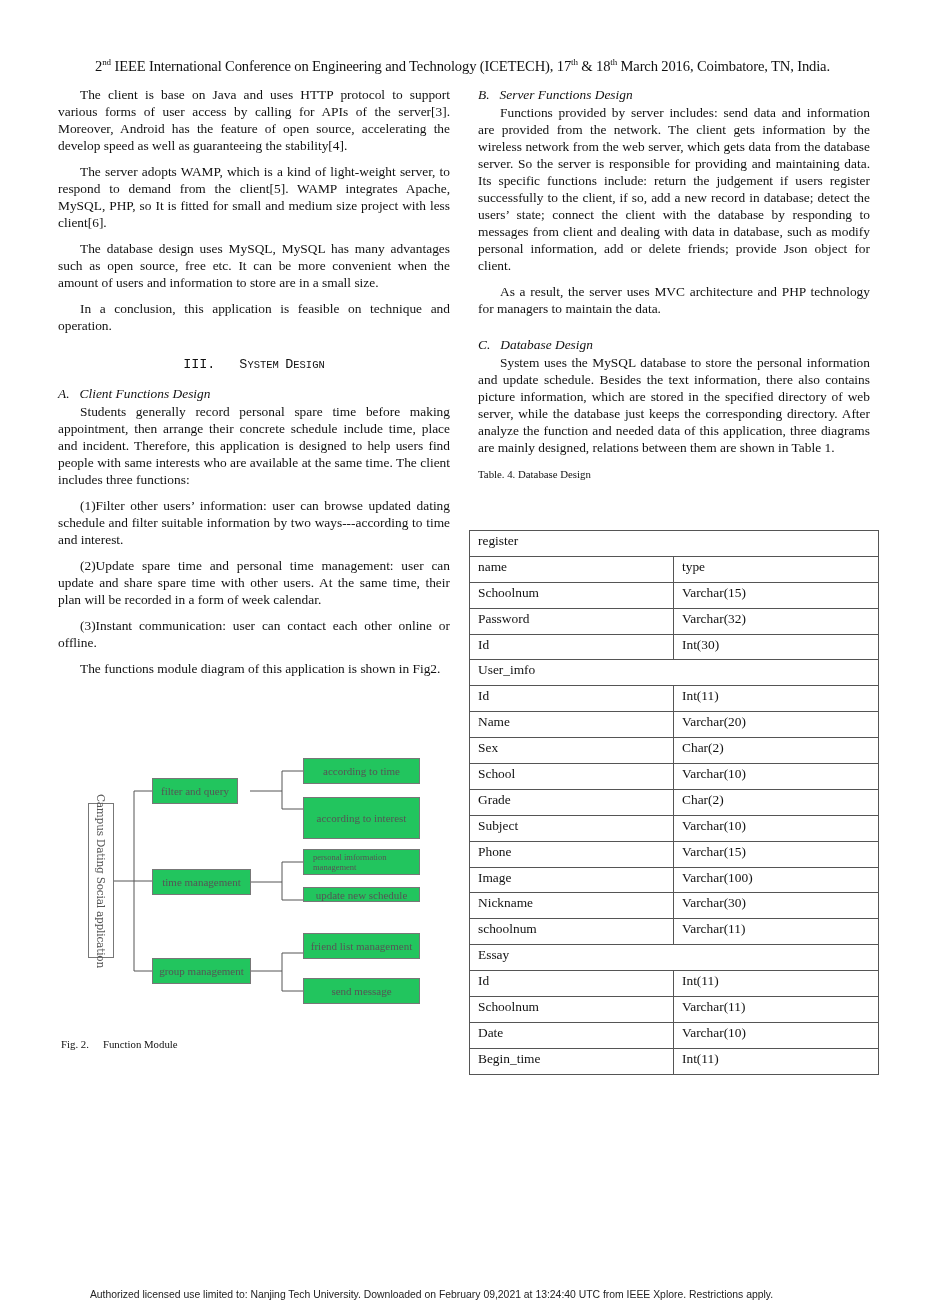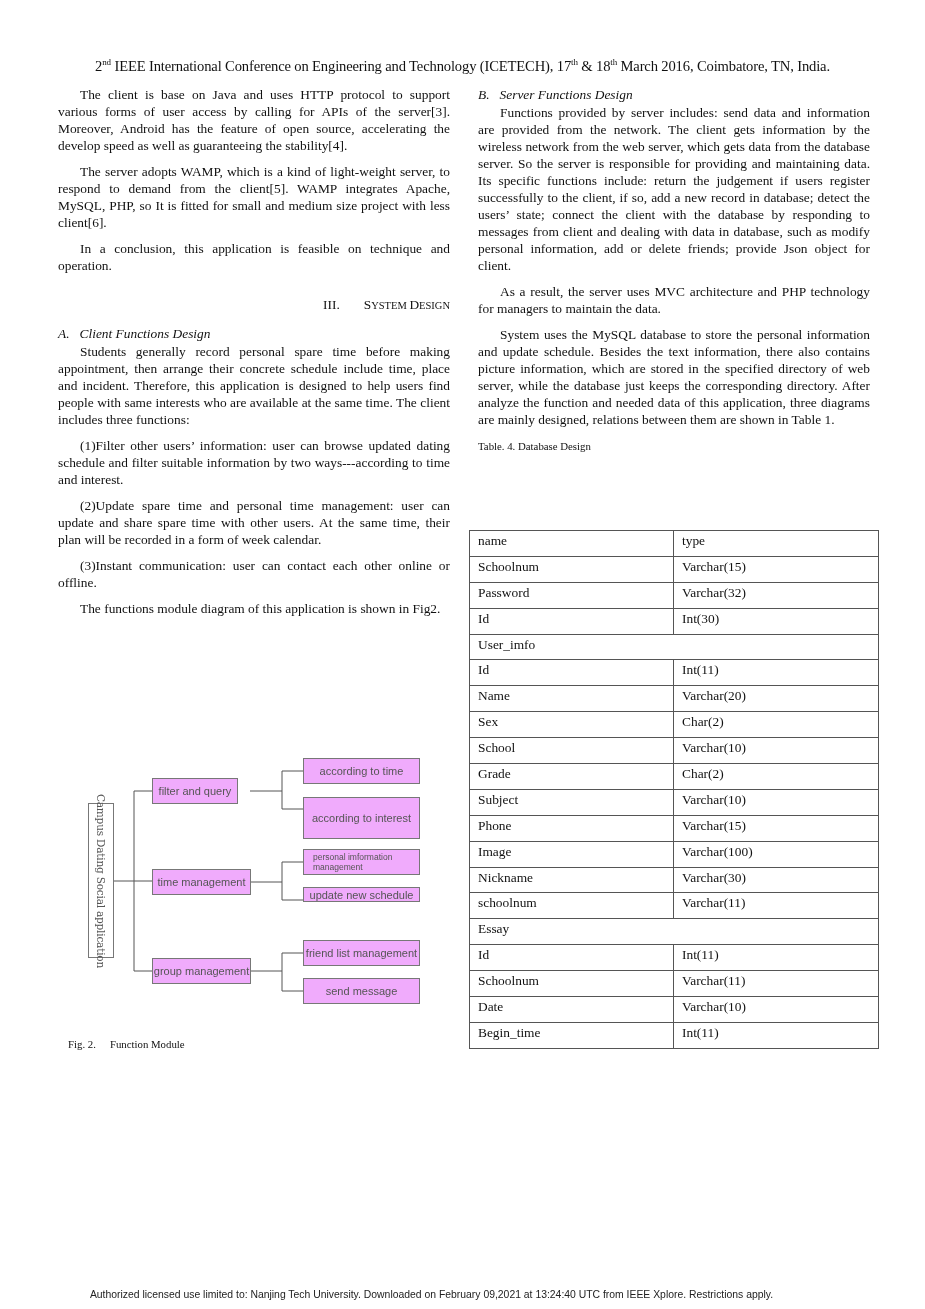--- a/index.html
+++ b/index.html
@@ -6,61 +6,62 @@
   body { width: 925px; height: 1309px; position: relative; overflow: hidden;
          font-family: "Liberation Serif", "DejaVu Serif", serif; color: #111; }
   .header { position: absolute; top: 57px; left: 0; width: 925px; text-align: center;
             font-size: 14.6px; letter-spacing: -0.15px; }
   .header sup { font-size: 9px; }
   .col { position: absolute; font-size: 13.4px; line-height: 17px; text-align: justify; }
   .col-left { left: 58px; top: 86px; width: 392px; }
   .col-right { left: 478px; top: 86px; width: 392px; }
   .para { margin: 0 0 9px 0; text-indent: 22px; }
   .para.tight { margin-bottom: 0; }
-  .section-title { text-align: right; margin: 22px 0 11px 0; font-size: 13.4px; }
+  .section-title { text-align: center; margin: 22px 0 11px 0; font-size: 13.4px; font-family: Liberation Mono, monospace; }
   .section-title .num { margin-right: 24px; }
   .section-title .sc-big { font-size: 13.4px; }
   .section-title .sc { font-size: 10.5px; }
   .subhead { font-style: italic; margin: 0 0 1px 0; text-align: left; }
   .subhead .letter { margin-right: 10px; }
   .sub-c { margin-top: 19px; }
   .caption { font-size: 10.8px; margin: 10px 0 7px 0; text-align: left; }
   
   .diagram { position: absolute; left: 86px; top: 755px; width: 340px; height: 255px; }
   .diagram svg { position: absolute; left: 0; top: 0; }
-  .dbox { position: absolute; border: 1px solid #777; background: #f0abfc;
-          font-family: Liberation Sans, sans-serif; color: #555; font-size: 11px;
+  .dbox { position: absolute; border: 1px solid #777; background: #22c55e;
+          font-family: Liberation Serif, serif; color: #555; font-size: 11px;
           display: flex; align-items: center; justify-content: center; text-align: center;
           box-sizing: border-box; line-height: 10px; }
   .dbox.small { font-size: 8.5px; justify-content: flex-start; padding-left: 9px; text-align: left; }
   .rootbox { position: absolute; left: 2px; top: 48px; width: 26px; height: 155px;
              border: 1px solid #777; box-sizing: border-box; background: #fff; }
   .rootbox span { position: absolute; left: 50%; top: 50%;
                   transform: translate(-50%, -50%) rotate(90deg);
                   white-space: nowrap; font-size: 10.5px; color: #555;
                   font-family: "DejaVu Serif", serif; letter-spacing: -0.2px; }
-  .fig-caption { position: absolute; left: 68px; top: 1038px; font-size: 10.8px; }
+  .fig-caption { position: absolute; left: 61px; top: 1038px; font-size: 10.8px; }
   .fig-caption .num { margin-right: 14px; }
   
   .dbtable { position: absolute; left: 469px; top: 530px; width: 410px;
              border-collapse: collapse; font-size: 13.4px; }
   .dbtable td { border: 1.3px solid #555; height: 25.9px; padding: 0 8px;
                 vertical-align: top; line-height: 17px; padding-top: 1px; box-sizing: border-box; }
   .dbtable td.c1 { width: 204px; }
   .footer { position: absolute; top: 1289px; left: 0; width: 863px; text-align: center;
             font-family: "Liberation Sans", "DejaVu Sans", sans-serif; font-size: 10.4px; color: #222; }
 </style>
 </head>
 <body>
 
 <div class="header"><span>2</span><sup>nd</sup><span> IEEE International Conference on Engineering and Technology (ICETECH), 17</span><sup>th</sup><span> &amp; 18</span><sup>th</sup><span> March 2016, Coimbatore, TN, India.</span></div>
 
 <div class="col col-left">
   <p class="para">The client is base on Java and uses HTTP protocol to support various forms of user access by calling for APIs of the server[3]. Moreover, Android has the feature of open source, accelerating the develop speed as well as guaranteeing the stability[4].</p>
   <p class="para">The server adopts WAMP, which is a kind of light-weight server, to respond to demand from the client[5]. WAMP integrates Apache, MySQL, PHP, so It is fitted for small and medium size project with less client[6].</p>
+  <p class="para">The database design uses MySQL, MySQL has many advantages such as open source, free etc. It can be more convenient when the amount of users and information to store are in a small size.</p>
   <p class="para tight">In a conclusion, this application is feasible on technique and operation.</p>
 
   <div class="section-title"><span class="num">III.</span><span class="sc-big">S</span><span class="sc">YSTEM </span><span class="sc-big">D</span><span class="sc">ESIGN</span></div>
 
   <div class="subhead"><span class="letter">A.</span><span>Client Functions Design</span></div>
   <p class="para">Students generally record personal spare time before making appointment, then arrange their concrete schedule include time, place and incident. Therefore, this application is designed to help users find people with same interests who are available at the same time. The client includes three functions:</p>
   <p class="para">(1)Filter other users’ information: user can browse updated dating schedule and filter suitable information by two ways---according to time and interest.</p>
   <p class="para">(2)Update spare time and personal time management: user can update and share spare time with other users. At the same time, their plan will be recorded in a form of week calendar.</p>
   <p class="para">(3)Instant communication: user can contact each other online or offline.</p>
   <p class="para">The functions module diagram of this application is shown in Fig2.</p>
@@ -98,38 +99,42 @@
 
   <div class="dbox" style="left:66px;top:23px;width:86px;height:26px;">filter and query</div>
   <div class="dbox" style="left:217px;top:3px;width:117px;height:26px;">according to time</div>
   <div class="dbox" style="left:217px;top:42px;width:117px;height:42px;">according to interest</div>
 
   <div class="dbox" style="left:66px;top:114px;width:99px;height:26px;">time management</div>
   <div class="dbox small" style="left:217px;top:94px;width:117px;height:26px;">personal imformation management</div>
   <div class="dbox" style="left:217px;top:132px;width:117px;height:15px;">update new schedule</div>
 
   <div class="dbox" style="left:66px;top:203px;width:99px;height:26px;">group management</div>
-  <div class="dbox" style="left:217px;top:185px;width:117px;height:26px;">friend list management</div>
+  <div class="dbox" style="left:217px;top:178px;width:117px;height:26px;">friend list management</div>
   <div class="dbox" style="left:217px;top:223px;width:117px;height:26px;">send message</div>
 </div>
 
 <div class="fig-caption"><span class="num">Fig. 2.</span><span>Function Module</span></div>
 
 <div class="col col-right">
   <div class="subhead"><span class="letter">B.</span><span>Server Functions Design</span></div>
   <p class="para">Functions provided by server includes: send data and information are provided from the network. The client gets information by the wireless network from the web server, which gets data from the database server. So the server is responsible for providing and maintaining data. Its specific functions include: return the judgement if users register successfully to the client, if so, add a new record in database; detect the users’ state; connect the client with the database by responding to messages from client and dealing with data in database, such as modify personal information, add or delete friends; provide Json object for client.</p>
   <p class="para">As a result, the server uses MVC architecture and PHP technology for managers to maintain the data.</p>
 
+  <div class="subhead sub-c"><span class="letter">C.</span><span>Database Design</span></div>
   <p class="para tight">System uses the MySQL database to store the personal information and update schedule. Besides the text information, there also contains picture information, which are stored in the specified directory of web server, while the database just keeps the corresponding directory. After analyze the function and needed data of this application, three diagrams are mainly designed, relations between them are shown in Table 1.</p>
   <div class="caption">Table. 4. Database Design</div>
 </div>
 
 <table class="dbtable">
   <tbody>
     <tr>
+        <td colspan="2">register</td>
+      </tr>
+    <tr>
         <td class="c1">name</td>
         <td>type</td>
       </tr>
     <tr>
         <td class="c1">Schoolnum</td>
         <td>Varchar(15)</td>
       </tr>
     <tr>
         <td class="c1">Password</td>
         <td>Varchar(32)</td>

